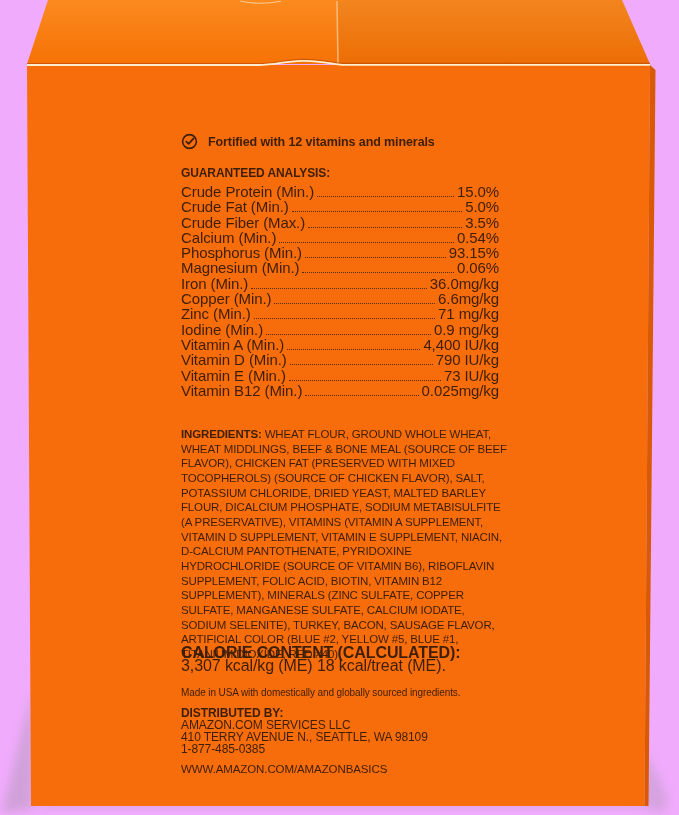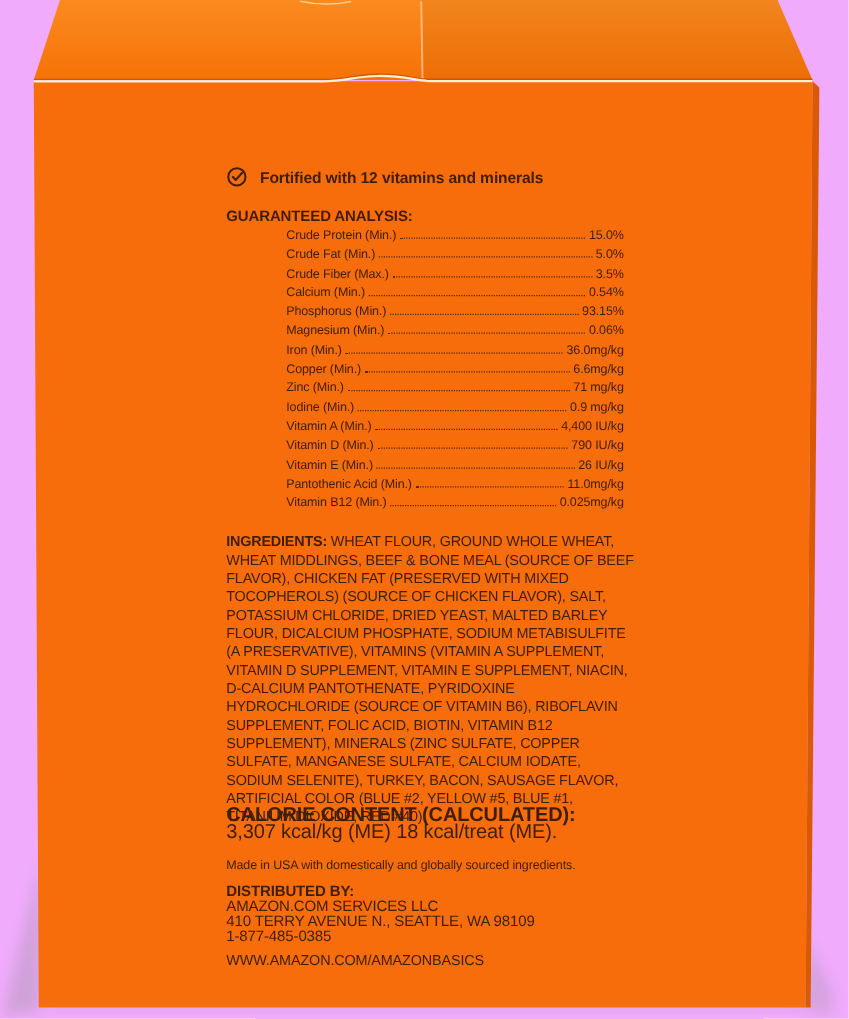--- a/index.html
+++ b/index.html
@@ -18,21 +18,21 @@
 
   .content{position:absolute;color:var(--text-dark,#3E1E04);}
   .bold{font-weight:700;}
 
   .fortified{top:133px;left:181px;display:flex;align-items:center;gap:10px;}
   .fortified .txt{font-size:12.5px;font-weight:700;letter-spacing:-.1px;}
   .check-circle{width:17px;height:17px;display:block;}
 
   .ga-heading{top:166px;left:181px;font-size:12px;font-weight:700;letter-spacing:-.1px;}
   .ga-table{top:183px;left:181px;width:318px;}
-  .ga-row{display:flex;align-items:baseline;height:15.3px;font-size:10px;letter-spacing:-.1px;margin-left:48px;}
+  .ga-row{display:flex;align-items:baseline;height:15.3px;font-size:15px;letter-spacing:-.1px;}
   .ga-row .leader{flex:1;border-bottom:1.6px dotted rgba(62,30,4,.85);margin:0 3px 3px 3px;min-width:8px;}
   .ga-row .val{white-space:nowrap;}
 
   .ingredients{top:427px;left:181px;width:331px;font-size:11.5px;line-height:14.65px;letter-spacing:-.15px;}
   .calorie{top:646px;left:181px;font-size:16px;line-height:13px;letter-spacing:-.1px;}
   .origin{top:687px;left:181px;font-size:10px;letter-spacing:-.1px;}
   .distributor{top:707px;left:181px;font-size:12px;line-height:12.1px;letter-spacing:-.1px;}
   .website{top:763px;left:181px;font-size:11.5px;letter-spacing:-.1px;}
 </style>
 </head>
@@ -135,26 +135,21 @@
         <span class="val">4,400 IU/kg</span>
       </div>
     <div class="ga-row">
         <span>Vitamin D (Min.)</span>
         <span class="leader"></span>
         <span class="val">790 IU/kg</span>
       </div>
     <div class="ga-row">
         <span>Vitamin E (Min.)</span>
         <span class="leader"></span>
-        <span class="val">26 IU/kg</span>
-      </div>
-    <div class="ga-row">
-        <span>Pantothenic Acid (Min.)</span>
-        <span class="leader"></span>
-        <span class="val">11.0mg/kg</span>
+        <span class="val">73 IU/kg</span>
       </div>
     <div class="ga-row">
         <span>Vitamin B12 (Min.)</span>
         <span class="leader"></span>
         <span class="val">0.025mg/kg</span>
       </div>
   </div>
 
   <div class="content ingredients"><span class="bold">INGREDIENTS:</span><span> WHEAT FLOUR, GROUND WHOLE WHEAT, WHEAT MIDDLINGS, BEEF &amp; BONE MEAL (SOURCE OF BEEF FLAVOR), CHICKEN FAT (PRESERVED WITH MIXED TOCOPHEROLS) (SOURCE OF CHICKEN FLAVOR), SALT, POTASSIUM CHLORIDE, DRIED YEAST, MALTED BARLEY FLOUR, DICALCIUM PHOSPHATE, SODIUM METABISULFITE (A PRESERVATIVE), VITAMINS (VITAMIN A SUPPLEMENT, VITAMIN D SUPPLEMENT, VITAMIN E SUPPLEMENT, NIACIN, D-CALCIUM PANTOTHENATE, PYRIDOXINE HYDROCHLORIDE (SOURCE OF VITAMIN B6), RIBOFLAVIN SUPPLEMENT, FOLIC ACID, BIOTIN, VITAMIN B12 SUPPLEMENT), MINERALS (ZINC SULFATE, COPPER SULFATE, MANGANESE SULFATE, CALCIUM IODATE, SODIUM SELENITE), TURKEY, BACON, SAUSAGE FLAVOR, ARTIFICIAL COLOR (BLUE #2, YELLOW #5, BLUE #1, TITANIUM DIOXIDE, RED #40).</span></div>
 

